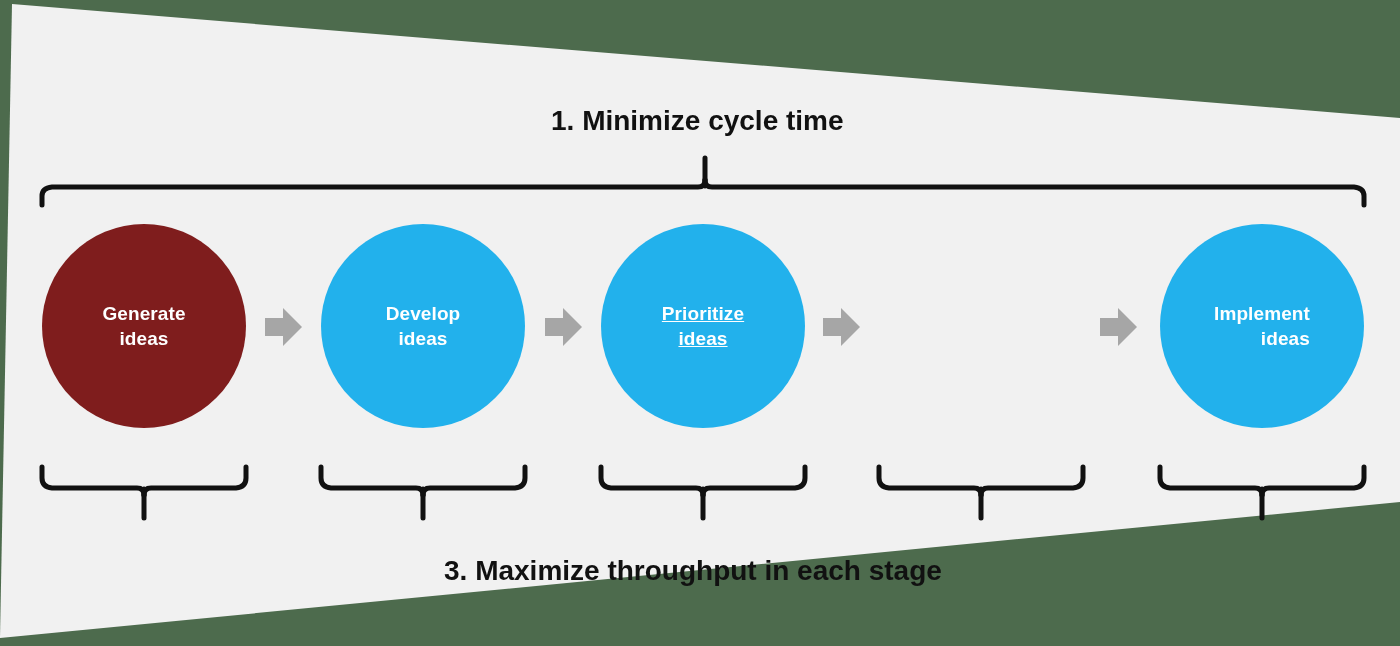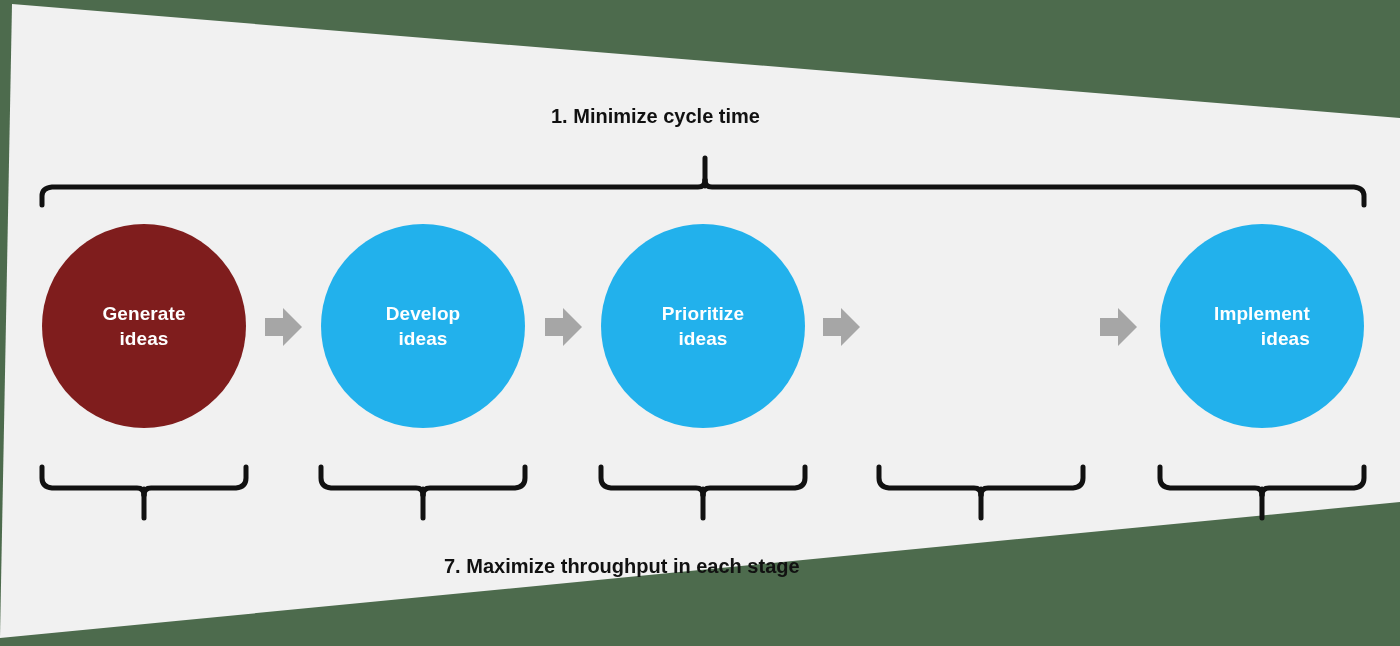--- a/index.html
+++ b/index.html
@@ -39,21 +39,21 @@
     padding: 0 10px;
     white-space: pre-line;
   }
   .arrow {
     position: absolute;
   }
   .caption {
     position: absolute;
     color: #111111;
     font-weight: bold;
-    font-size: 20px;
+    font-size: 28px;
     white-space: nowrap;
   }
 </style>
 </head>
 <body>
 
 <div id="stage">
 
   <svg id="funnel-svg" viewBox="0 0 1400 646">
 
@@ -104,21 +104,21 @@
   <div class="node" style="left:42px; top:224px; width:204px; height:204px; background:#7f1d1d;">
     <span class="node-label">Generate
 ideas</span>
   </div>
 
   <div class="node" style="left:321px; top:224px; width:204px; height:204px; background:#22b1ec;text-align:center;">
     <span class="node-label">Develop
 ideas</span>
   </div>
 
-  <div class="node" style="left:601px; top:224px; width:204px; height:204px; background:#22b1ec;">
+  <div class="node" style="left:601px; top:224px; width:204px; height:204px; background:#22b1ec;text-decoration:underline;">
     <span class="node-label">Prioritize
 ideas</span>
   </div>
 
 
   <div class="node" style="left:1160px; top:224px; width:204px; height:204px; background:#22b1ec;text-align:right;">
     <span class="node-label">Implement
 ideas</span>
   </div>
 
@@ -131,15 +131,15 @@
   </svg>
 
   <svg class="arrow" style="left:823px; top:306px;" width="40" height="42" viewBox="0 0 40 42">
     <polygon points="0,12 18,12 18,2 37,21 18,40 18,30 0,30" fill="#a6a6a6"></polygon>
   </svg>
 
   <svg class="arrow" style="left:1100px; top:306px;" width="40" height="42" viewBox="0 0 40 42">
     <polygon points="0,12 18,12 18,2 37,21 18,40 18,30 0,30" fill="#a6a6a6"></polygon>
   </svg>
 
-  <div class="caption" style="left:444px; top:555px;">7. Maximize throughput in each stage</div>
+  <div class="caption" style="left:444px; top:555px;">3. Maximize throughput in each stage</div>
 
 </div>
 
 </body></html>

